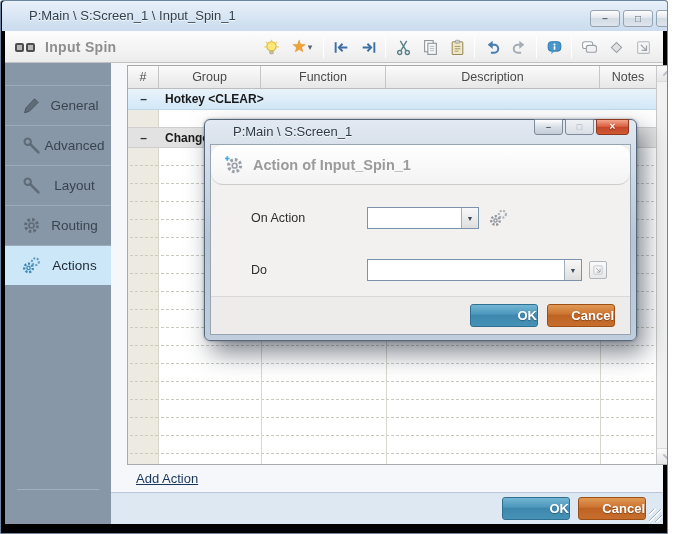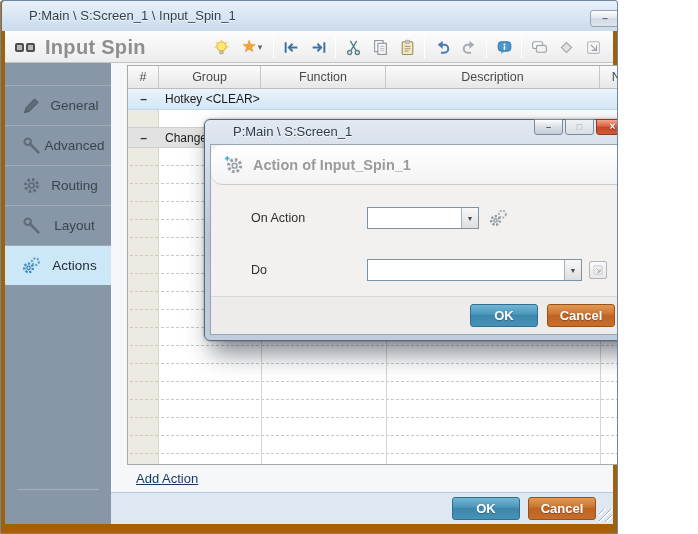--- a/index.html
+++ b/index.html
@@ -1,33 +1,33 @@
 <!DOCTYPE html>
 <html><head>
 <meta charset="utf-8">
 <style>
   * { margin:0; padding:0; box-sizing:border-box; }
   html,body { width:698px; height:534px; font-family:"Liberation Sans", sans-serif; background:#fff; }
-  #window { position:relative; width:618px; height:534px; background:#a16207; border:1px solid #6e86a0; border-radius:3px 3px 0 0; overflow:hidden; }
+  #window { position:relative; width:668px; height:534px; background:#000000; border:1px solid #6e86a0; border-radius:3px 3px 0 0; overflow:hidden; }
 
   
   .titlebar { position:absolute; left:1px; top:0; width:696px; height:30px;
     background:linear-gradient(#e9f1fa, #d5e3f2 60%, #cbdcee); border-radius:3px 3px 0 0; }
   .titlebar .title { position:absolute; left:27px; top:0; line-height:30px; font-size:13px; color:#33404d; text-shadow:0 1px 0 rgba(255,255,255,.8); }
   .win-btns { position:absolute; right:12px; top:9px; display:flex; gap:3px; }
   .win-btn { width:30px; height:17px; border:1px solid #95a3b3; border-radius:3px;
     background:linear-gradient(#fdfdfd, #e4e9ef 45%, #d2dae3 46%, #dde4ec); color:#5a6673;
     font-size:10px; line-height:15px; text-align:center; font-weight:bold; }
 
   
   .toolbar { position:absolute; left:4px; top:30px; right:4px; height:32px;
     background:linear-gradient(#fdfdfd, #ececec); border-bottom:1px solid #c2c2c2; }
   .widget-id { position:absolute; left:10px; top:0; height:32px; display:flex; align-items:center; gap:10px; }
   .sq { display:inline-block; width:9px; height:9px; background:#b8b8b8; border:2px solid #4e4e4e; border-radius:2px; }
-  .widget-label { font-size:20px; font-weight:bold; color:#8e8e8e; letter-spacing:.3px; }
+  .widget-label { font-size:14px; font-weight:bold; color:#8e8e8e; letter-spacing:.3px; }
   .tb-icons { position:absolute; right:10px; top:0; height:32px; display:flex; align-items:center; gap:7px; }
   .tb-btn { width:20px; height:20px; display:flex; align-items:center; justify-content:center; }
   .tb-sep { width:1px; height:22px; background:#cccccc; border-right:1px solid #fff; }
   .star-glyph { color:#f0a23c; font-size:17px; line-height:18px; text-shadow:0 0 1px #c87f1e; }
   .caret-glyph { color:#5a6673; font-size:9px; margin-left:1px; }
 
   
   .sidebar { position:absolute; left:4px; top:62px; width:106px; bottom:9px; background:#8897a7; }
   .side-list { position:absolute; top:22px; left:0; right:0; }
   .side-item { height:40px; display:flex; align-items:center; border-top:1px solid #9dabb8; cursor:default; }
@@ -56,36 +56,36 @@
   .tbl-empty-body { position:absolute; left:31px; top:82px; right:21px; bottom:0;
     background-image:repeating-linear-gradient(to right,#fff 0 2px,transparent 2px 5px),
                      repeating-linear-gradient(to bottom,transparent 0 17px,#c9c9bf 17px 18px); }
 
   .t-row { position:absolute; left:0; right:21px; display:flex; align-items:center; font-size:12px; color:#1a1a1a; }
   .row-hotkey { top:23px; height:21px; background:linear-gradient(#e9f3fb,#d3e8f7); border-bottom:1px solid #c2d9ec; }
   .row-spacer { top:44px; height:17px; background:#fff; }
   .row-spacer .cell-num { height:100%; background:#edebe1; border-right:1px solid #d8d5c9; }
   .row-changed { top:61px; height:21px; background:#e2e2e2; border-top:1px solid #cfcfcf; border-bottom:1px solid #cfcfcf; }
   .cell-num { width:31px; flex:none; text-align:center; color:#333; font-weight:bold; }
-  .cell-group { padding-left:6px; white-space:nowrap; }
+  .cell-group { padding-left:6px; white-space:nowrap;font-weight:bold; }
 
   .tbl-scroll { position:absolute; right:0; top:0; bottom:0; width:21px; background:#f1f1f1; border-left:1px solid #c8c8c8; }
   .scroll-btn { position:absolute; left:0; right:0; height:16px; background:linear-gradient(#fafafa,#e6e6e6); display:flex; align-items:center; justify-content:center; }
   .scroll-btn.up { top:0; border-bottom:1px solid #dcdcdc; }
   .scroll-btn.down { bottom:0; border-top:1px solid #dcdcdc; }
   .chev { width:7px; height:7px; border-left:2px solid #b9bfc7; border-top:2px solid #b9bfc7; }
   .chev.up { transform:rotate(45deg) translate(1px,1px); }
   .chev.down { transform:rotate(225deg) translate(1px,1px); }
 
   .add-action { position:absolute; left:25px; top:408px; font-size:13px; color:#17365d; text-decoration:underline; cursor:pointer; }
 
   
   .footer { position:absolute; left:110px; right:4px; bottom:9px; height:32px; background:#dde8f3; border-top:1px solid #bac9d9; }
   .btn { position:absolute; top:4px; width:68px; height:23px; border-radius:3px; font-size:13px; font-weight:bold; color:#fff;
-    text-align:center; line-height:21px; text-shadow:0 1px 1px rgba(0,0,0,.3); cursor:pointer; }
+    text-align:right; line-height:21px; text-shadow:0 1px 1px rgba(0,0,0,.3); cursor:pointer; }
   .btn-ok { background:linear-gradient(#74b6d4,#4a96ba 45%,#3d86ab 46%,#4693b7); border:1px solid #2d7092; }
   .btn-cancel { background:linear-gradient(#e09a55,#cb7231 45%,#bd6223 46%,#c76e2d); border:1px solid #9c5016; }
   .footer .btn-ok { right:93px; } .footer .btn-cancel { right:17px; }
   .grip { position:absolute; right:5px; bottom:11px; width:13px; height:13px;
     background:repeating-linear-gradient(135deg, transparent 0 3px, #9fb0c2 3px 4px, #fff 4px 5px); }
 
   
   .dialog { position:absolute; left:203px; top:118px; width:433px; height:222px; border-radius:6px;
     background:linear-gradient(#e2e9f2,#b6c4d4 55%, #c0cddc); border:1px solid #54667a;
     box-shadow:0 0 1px rgba(255,255,255,.8) inset, 7px 12px 24px rgba(25,35,50,.55), 0 0 3px rgba(0,0,0,.35); z-index:50; }
@@ -241,34 +241,34 @@
           <svg width="19" height="19" viewBox="0 0 16 16">
               <circle cx="4.8" cy="4.8" r="2.7" fill="none" stroke="#5f6b77" stroke-width="1.7"></circle>
               <path d="M6.8 6.8l7 7" stroke="#5f6b77" stroke-width="2.3" stroke-linecap="round"></path>
             </svg>
         </span>
         <span class="s-label">Advanced</span>
       </div>
       <div class="side-item">
         <span class="s-ico">
           <svg width="19" height="19" viewBox="0 0 16 16">
+              <circle cx="4.8" cy="4.8" r="2.7" fill="none" stroke="#5f6b77" stroke-width="1.7"></circle>
+              <path d="M6.8 6.8l7 7" stroke="#5f6b77" stroke-width="2.3" stroke-linecap="round"></path>
+            </svg>
+        </span>
+        <span class="s-label">Layout</span>
+      </div>
+      <div class="side-item">
+        <span class="s-ico">
+          <svg width="19" height="19" viewBox="0 0 16 16">
               <circle cx="8" cy="8" r="5" fill="none" stroke="#5f6b77" stroke-width="2.6" stroke-dasharray="2.2 1.7"></circle>
               <circle cx="8" cy="8" r="2.1" fill="none" stroke="#5f6b77" stroke-width="1.4"></circle>
             </svg>
         </span>
         <span class="s-label">Routing</span>
-      </div>
-      <div class="side-item">
-        <span class="s-ico">
-          <svg width="19" height="19" viewBox="0 0 16 16">
-              <circle cx="4.8" cy="4.8" r="2.7" fill="none" stroke="#5f6b77" stroke-width="1.7"></circle>
-              <path d="M6.8 6.8l7 7" stroke="#5f6b77" stroke-width="2.3" stroke-linecap="round"></path>
-            </svg>
-        </span>
-        <span class="s-label">Layout</span>
       </div>
       <div class="side-item selected">
         <span class="s-ico">
           <svg width="19" height="19" viewBox="0 0 16 16">
               <circle cx="5.5" cy="10" r="3.6" fill="none" stroke="#3a87b8" stroke-width="2" stroke-dasharray="1.8 1.4"></circle>
               <circle cx="5.5" cy="10" r="1.4" fill="none" stroke="#3a87b8" stroke-width="1.1"></circle>
               <circle cx="11.3" cy="4.8" r="2.9" fill="none" stroke="#5f9cc4" stroke-width="1.8" stroke-dasharray="1.6 1.3"></circle>
             </svg>
         </span>
         <span class="s-label">Actions</span>

